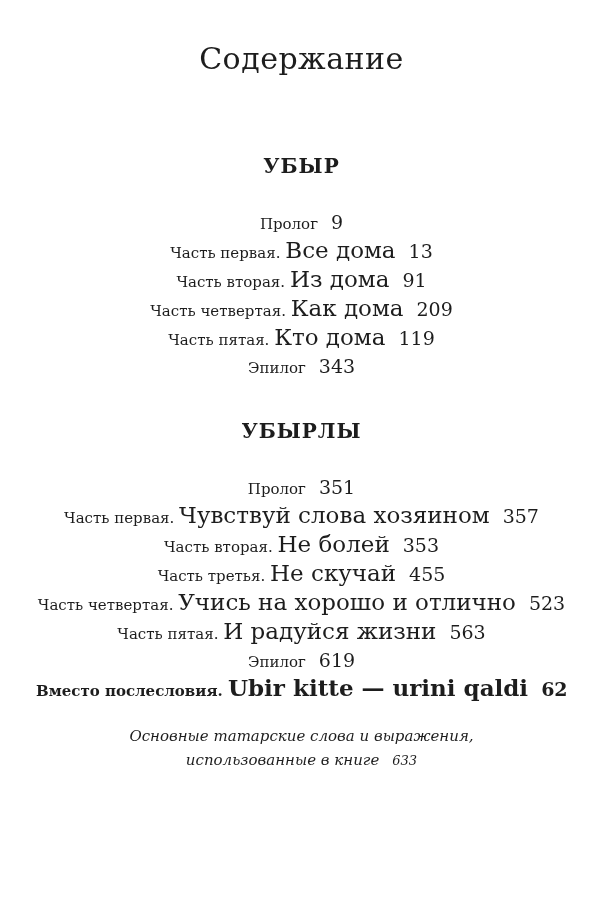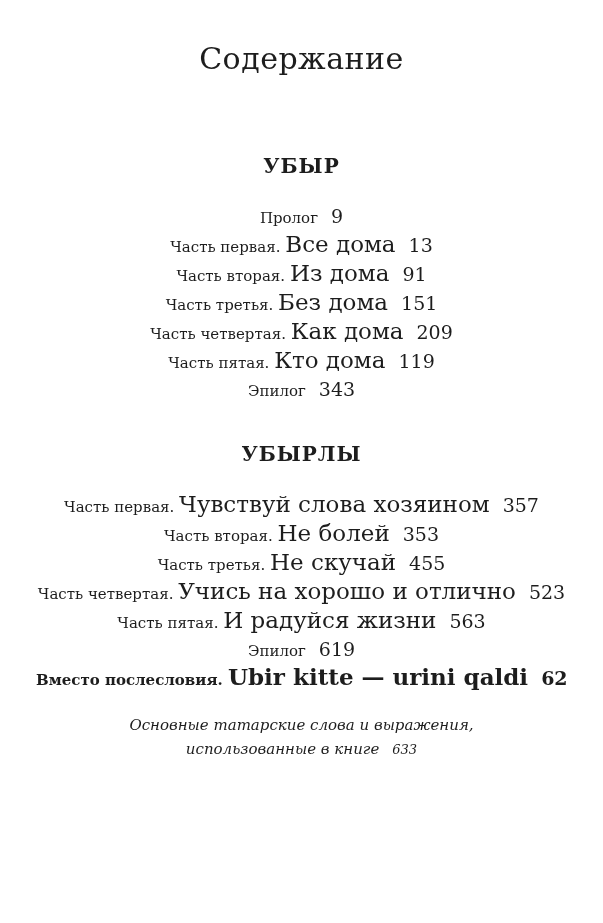--- a/index.html
+++ b/index.html
@@ -25,21 +25,21 @@
     letter-spacing: 0.5px;
   }
   .section-heading {
     font-size: 20px;
     font-weight: bold;
     line-height: 28px;
     margin: 36px 0 0 0;
     letter-spacing: 1px;
   }
   #sections .section-heading:first-child { margin-top: 74px; }
-  .entry-list { margin-top: 23px; }
+  .entry-list { margin-top: 29px; }
   .entry {
     font-size: 15px;
     line-height: 26px;
     white-space: nowrap;
   }
   .entry .prefix { font-size: 15px; }
   .entry .title  { font-size: 23px; }
   .entry .num    { font-size: 19px; margin-left: 13px; }
   .afterword { margin-top: 0; font-weight: bold; }
   .glossary {
@@ -55,27 +55,27 @@
 
 <div class="page" style="color: rgb(29, 29, 29); background: rgb(255, 255, 255);">
   <h1 class="page-title">Содержание</h1>
 
   <div id="sections">
       <h2 class="section-heading">УБЫР</h2>
       <div class="entry-list">
         <div class="entry"><span class="prefix">Пролог</span><span class="num">9</span></div>
         <div class="entry"><span class="prefix">Часть первая.</span> <span class="title">Все дома</span><span class="num">13</span></div>
         <div class="entry"><span class="prefix">Часть вторая.</span> <span class="title">Из дома</span><span class="num">91</span></div>
-        <div class="entry"><span class="prefix">Часть третья.</span> <span class="title">Без дома</span><span class="num">151</span></div>
         <div class="entry"><span class="prefix">Часть четвертая.</span> <span class="title">Как дома</span><span class="num">209</span></div>
         <div class="entry"><span class="prefix">Часть пятая.</span> <span class="title">Кто дома</span><span class="num">119</span></div>
         <div class="entry"><span class="prefix">Эпилог</span><span class="num">343</span></div>
       </div>
       <h2 class="section-heading">УБЫРЛЫ</h2>
       <div class="entry-list">
+        <div class="entry"><span class="prefix">Пролог</span><span class="num">351</span></div>
         <div class="entry"><span class="prefix">Часть первая.</span> <span class="title">Чувствуй слова хозяином</span><span class="num">357</span></div>
         <div class="entry"><span class="prefix">Часть вторая.</span> <span class="title">Не болей</span><span class="num">353</span></div>
         <div class="entry"><span class="prefix">Часть третья.</span> <span class="title">Не скучай</span><span class="num">455</span></div>
         <div class="entry"><span class="prefix">Часть четвертая.</span> <span class="title">Учись на хорошо и отлично</span><span class="num">523</span></div>
         <div class="entry"><span class="prefix">Часть пятая.</span> <span class="title">И радуйся жизни</span><span class="num">563</span></div>
         <div class="entry"><span class="prefix">Эпилог</span><span class="num">619</span></div>
       </div>
     </div>
 
   <div class="entry afterword">

